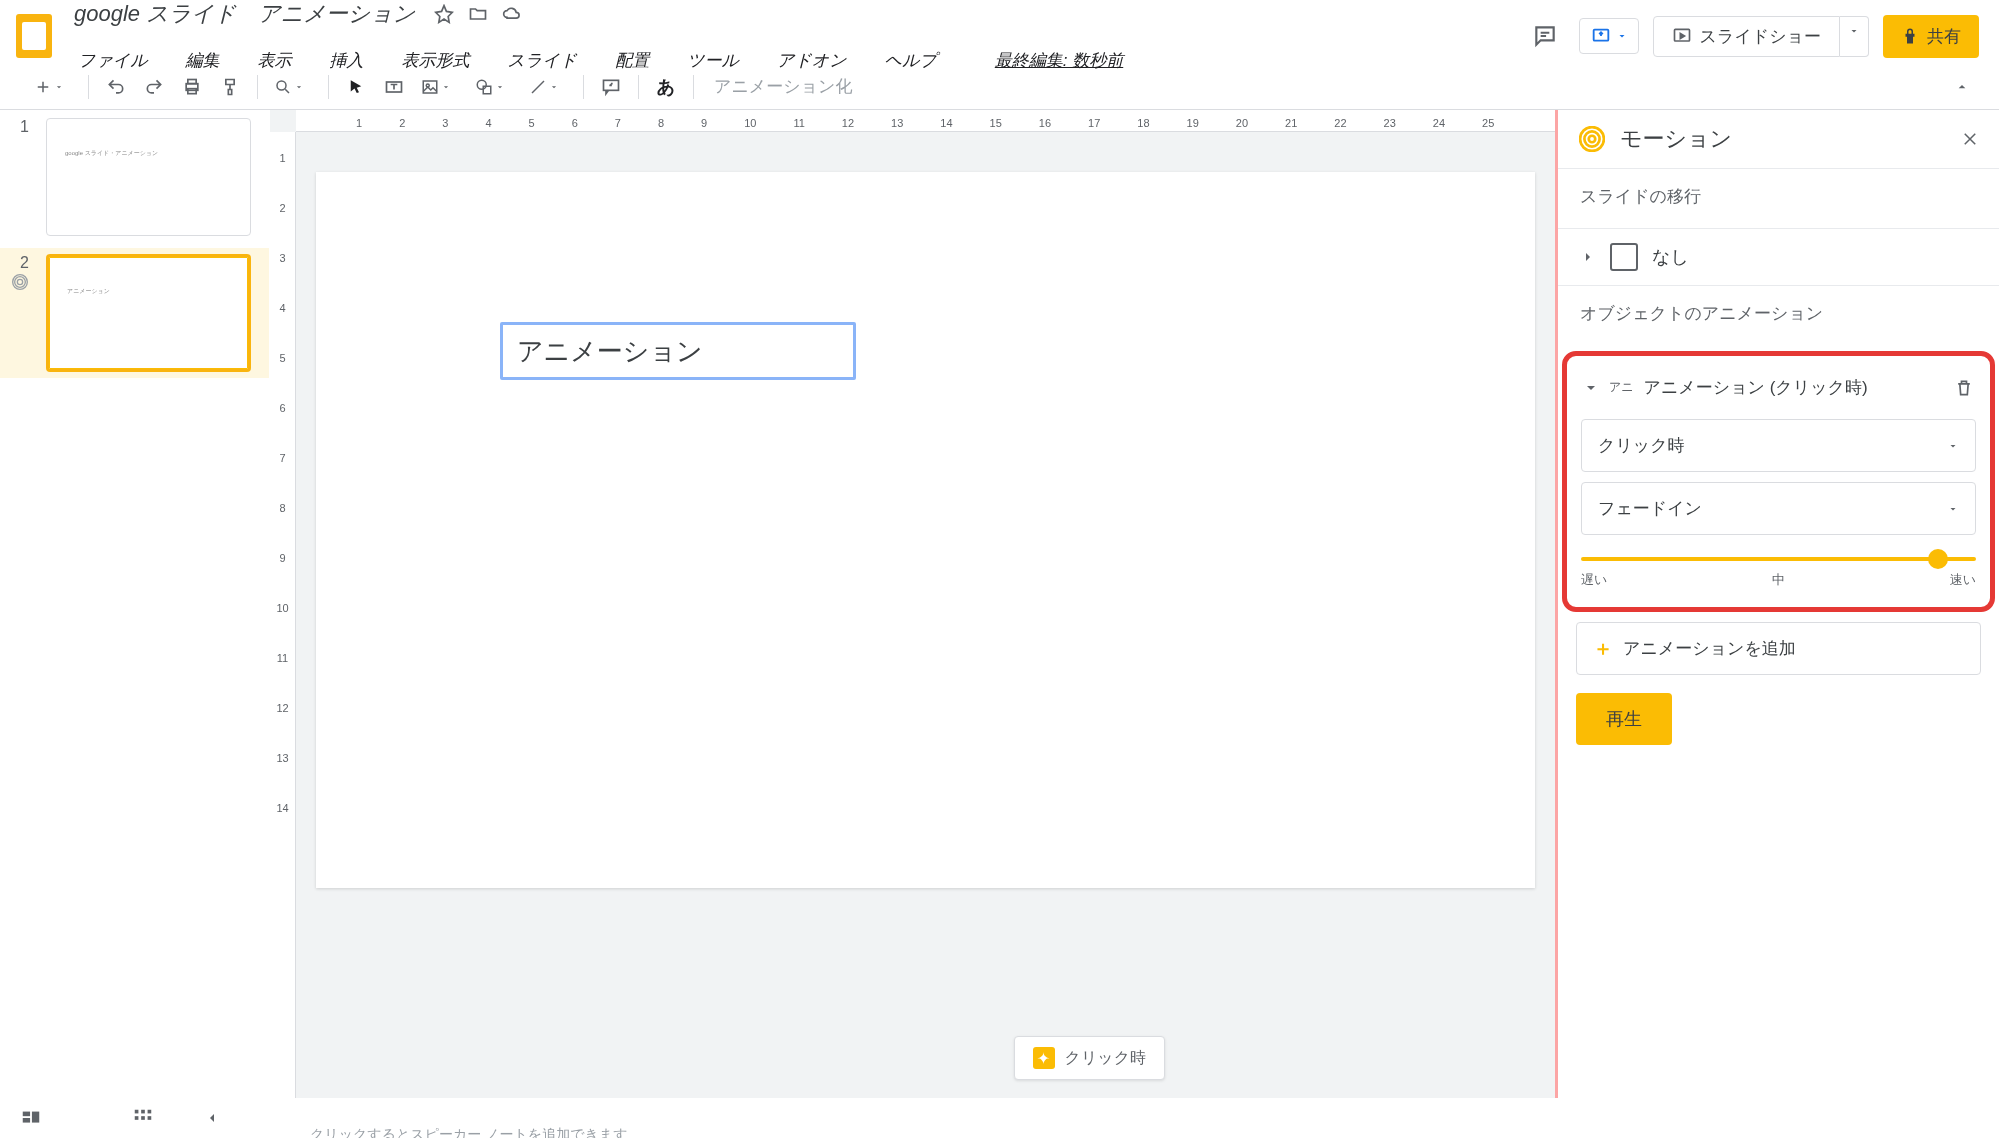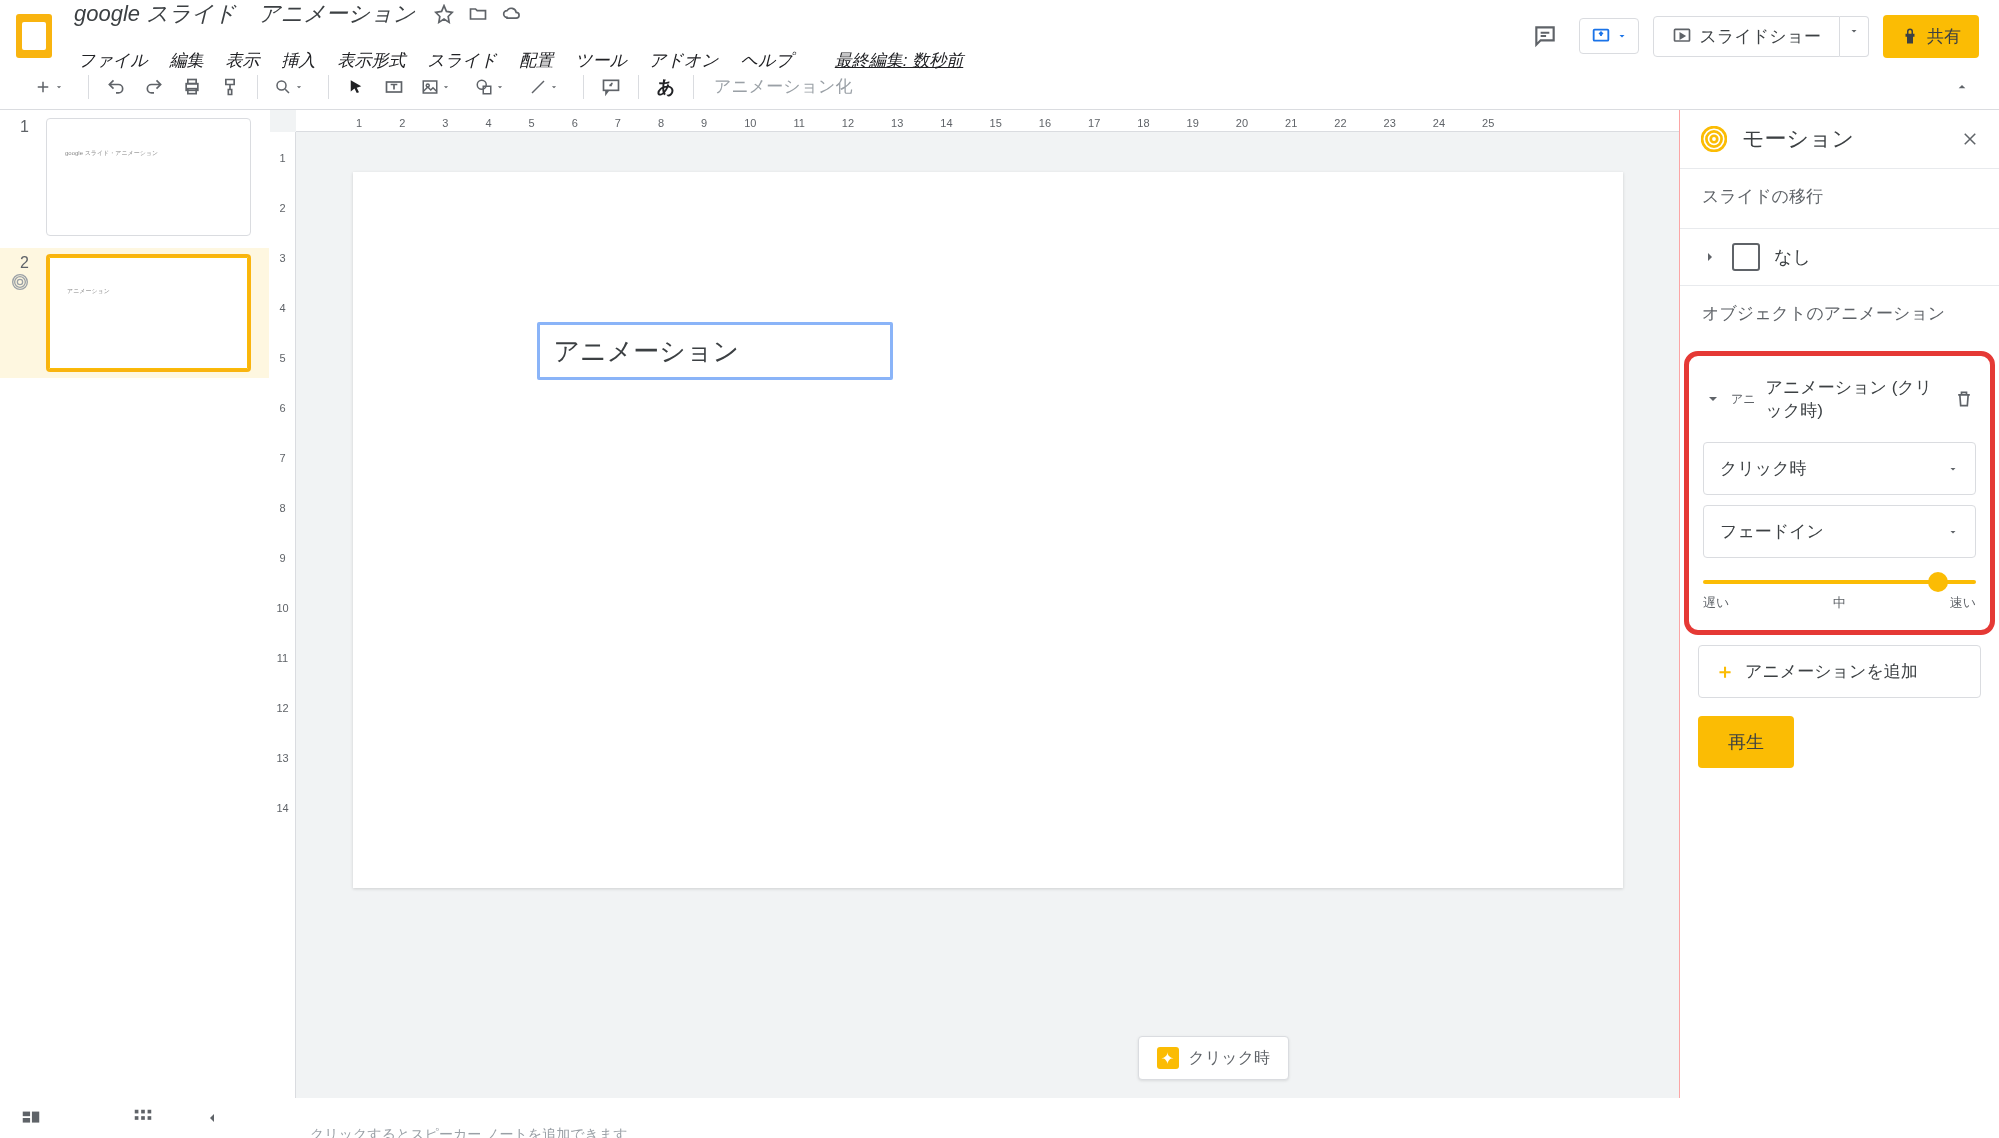--- a/index.html
+++ b/index.html
@@ -38,21 +38,21 @@
       content: "";
       position: absolute;
       top: 8px; left: 6px; right: 6px; bottom: 8px;
       background: #fff;
       border-radius: 2px;
     }
     .doc-info { flex: 1; font-style: italic; }
     .doc-title-row { display: flex; align-items: center; gap: 12px; }
     .doc-title { font-size: 22px; color: #3c4043; padding: 2px 6px; }
     .doc-title-icon { width: 22px; height: 22px; color: #5f6368; display:flex; align-items:center; justify-content:center; }
-    .menubar { display: flex; gap: 2px; margin-top: 14px; align-items:center; }
+    .menubar { display: flex; gap: 18px; margin-top: 14px; align-items:center; }
     .menubar span { padding: 4px 10px; font-size: 17px; color: #202124; cursor: pointer; }
     .last-edit { margin-left: 20px; font-size: 16px; color: #5f6368; text-decoration: underline; }
     .title-right { display: flex; align-items: center; gap: 14px; }
     .icon-btn { width:40px; height:40px; display:flex; align-items:center; justify-content:center; color:#5f6368; cursor:pointer; border-radius:4px; }
     .present-box { border:1px solid #dadce0; border-radius:4px; padding:6px 10px; display:flex; align-items:center; }
     .slideshow-btn { border:1px solid #dadce0; border-radius:4px 0 0 4px; padding:8px 18px; display:flex; align-items:center; gap:8px; font-size:17px; color:#3c4043; cursor:pointer; }
     .slideshow-dd { border:1px solid #dadce0; border-left:none; border-radius:0 4px 4px 0; padding:8px 8px; color:#5f6368; cursor:pointer; }
     .share-btn { background:#fbbc04; padding:10px 18px; border-radius:4px; font-size:17px; color:#3c4043; font-weight:500; display:flex; align-items:center; gap:8px; cursor:pointer; }
     
     .toolbar {
@@ -76,21 +76,21 @@
     
     .canvas-area { flex:1; position:relative; background:#f1f3f4; display:flex; }
     .ruler-h { position:absolute; top:0; left:26px; right:0; height:22px; background:#fff; border-bottom:1px solid #dadce0; display:flex; align-items:flex-end; padding-bottom:2px; overflow:hidden; }
     .ruler-v { position:absolute; top:22px; left:0; width:26px; bottom:0; background:#fff; border-right:1px solid #dadce0; display:flex; flex-direction:column; align-items:center; padding-top:20px; overflow:hidden; }
     .rtick-h { font-size:11px; color:#5f6368; position:relative; }
     .rtick-v { font-size:11px; color:#5f6368; margin-bottom:38px; }
     .slide-wrap { position:absolute; top:22px; left:26px; right:0; bottom:0; overflow:auto; display:flex; justify-content:center; align-items:flex-start; padding:40px 20px; }
     .slide { width:1270px; height:716px; background:#fff; box-shadow:0 1px 3px rgba(0,0,0,0.15); position:relative; }
     .textbox { position:absolute; top:150px; left:184px; width:356px; height:58px; border:3px solid #8ab4f8; border-radius:2px; display:flex; align-items:center; padding:0 14px; font-size:26px; color:#3c4043; }
     
-    .motion-panel { width:320px; border-left:1px solid #fca5a5; padding:0; background:#fff; overflow:auto; }
+    .motion-panel { width:444px; border-left:3px solid #fca5a5; padding:0; background:#fff; overflow:auto; }
     .mp-header { display:flex; align-items:center; padding:14px 20px; gap:14px; }
     .mp-icon { width:28px; height:28px; display:flex; align-items:center; justify-content:center; color:#fbbc04; }
     .mp-title { font-size:22px; color:#3c4043; flex:1; }
     .mp-close { color:#5f6368; cursor:pointer; font-size:18px; }
     .mp-section { padding:16px 22px; border-top:1px solid #e8eaed; }
     .mp-section-label { font-size:17px; color:#5f6368; margin-bottom:4px; }
     .mp-transition { display:flex; align-items:center; gap:14px; padding:14px 22px; border-top:1px solid #e8eaed; cursor:pointer; }
     .chev { color:#5f6368; }
     .trans-icon { width:28px; height:28px; border:2.5px solid #5f6368; border-radius:3px; }
     .trans-label { font-size:18px; color:#3c4043; }

